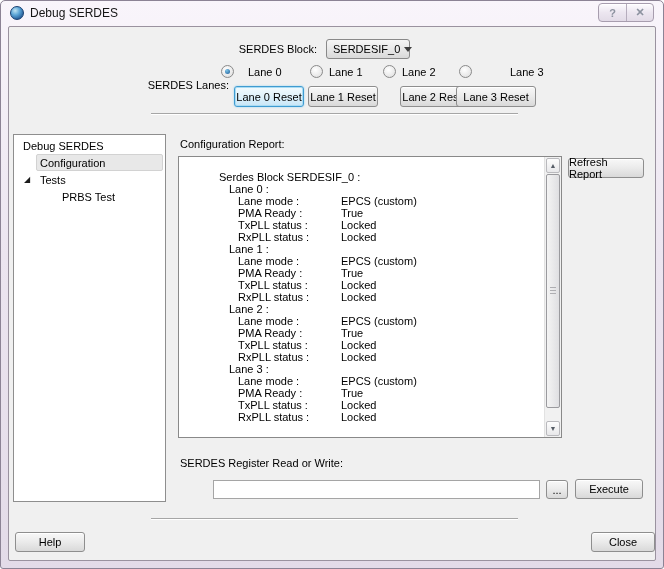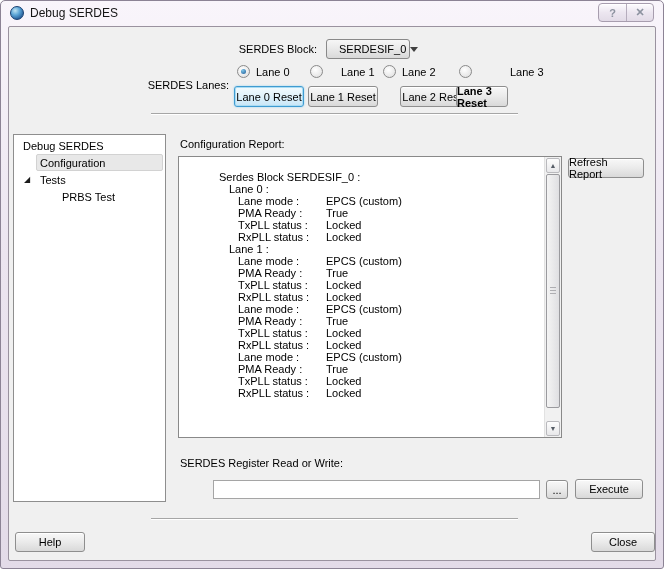--- a/index.html
+++ b/index.html
@@ -36,21 +36,21 @@
     background:#f0f0f0; border:1px solid #9a929f; border-radius:2px;
   }
 
   .lbl { position:absolute; white-space:nowrap; }
 
   
   .combo {
     position:absolute; left:317px; top:12px; width:84px; height:20px;
     border:1px solid #898989; border-radius:3px;
     background:linear-gradient(#f6f6f6, #eaeaea 45%, #d9d9d9);
-    display:flex; align-items:center; padding:0 12px;
+    display:flex; align-items:center; padding:0 6px;
   }
   .combo-value { flex:1; }
   .combo-arrow { width:0; height:0; border-left:4px solid transparent; border-right:4px solid transparent;
     border-top:5px solid #404040; margin-left:4px; }
 
   
   .radio-option { position:absolute; top:37px; height:15px; display:flex; align-items:center; cursor:default; }
   .radio-circle { width:13px; height:13px; border-radius:50%; border:1px solid #8a8a8a;
     background: radial-gradient(circle at 40% 35%, #ffffff, #dcdcdc); margin-right:6px; position:relative; }
   .radio-option.checked .radio-circle::after {
@@ -89,21 +89,21 @@
   .tree-expander { position:absolute; left:10px; top:4px; font-size:8px; color:#1b1b1b; line-height:9px; }
 
   
   .report-box {
     position:absolute; left:169px; top:129px; width:384px; height:282px;
     background:#fff; border:1px solid #898989;
   }
   .report-text { position:absolute; left:0; top:0; right:17px; bottom:0; overflow:hidden;
     padding:14px 0 0 6px;margin-left:34px; }
   .report-line { position:relative; height:12px; line-height:12px; white-space:nowrap; }
-  .report-line .val { position:absolute; left:107px; top:0; }
+  .report-line .val { position:absolute; left:122px; top:0; }
   .ind-0 { padding-left:0; } .ind-1 { padding-left:10px; } .ind-2 { padding-left:19px; }
 
   
   .vscroll { position:absolute; top:0; right:0; bottom:0; width:17px; background:#f1f1f1;
     border-left:1px solid #e2e2e2; }
   .sb-btn { position:absolute; left:1px; right:1px; height:15px;
     border:1px solid #b9b9bd; border-radius:2px;
     background:linear-gradient(#fdfdfd, #e8e8ea); display:flex; align-items:center; justify-content:center;
     font-size:7px; color:#565d66; line-height:7px; }
   .sb-up { top:1px; } .sb-down { bottom:1px; }
@@ -136,42 +136,42 @@
   <div class="client">
 
     <div class="lbl" style="right:338px; top:16px;">SERDES Block:</div>
     <div class="combo">
       <span class="combo-value">SERDESIF_0</span>
       <span class="combo-arrow"></span>
     </div>
 
     <div class="lbl" style="right:426px; top:52px;">SERDES Lanes:</div>
     <div id="lane-radio-group">
-        <div class="radio-option checked" style="left: 228px;">
+        <div class="radio-option checked" style="left: 212px; gap: 8px;">
           <span class="radio-circle"></span>
           <span>Lane 0</span>
         </div>
-        <div class="radio-option" style="left: 301px; gap: 12px;">
+        <div class="radio-option" style="left: 301px;">
           <span class="radio-circle"></span>
           <span>Lane 1</span>
         </div>
         <div class="radio-option" style="left: 374px;">
           <span class="radio-circle"></span>
           <span>Lane 2</span>
         </div>
         <div class="radio-option" style="left: 450px; gap: 32px;">
           <span class="radio-circle"></span>
           <span>Lane 3</span>
         </div>
       </div>
     <div id="lane-reset-group">
         <div class="btn focused" style="left: 225px; top: 59px; width: 70px; height: 21px;">Lane 0 Reset</div>
         <div class="btn" style="left: 299px; top: 59px; width: 70px; height: 21px;">Lane 1 Reset</div>
         <div class="btn" style="left: 373px; top: 59px; width: 70px; height: 21px; margin-left: 18px;">Lane 2 Reset</div>
-        <div class="btn" style="left: 447px; top: 59px; width: 52px; height: 21px; font-weight: bold;">Lane 3 Reset</div>
+        <div class="btn" style="left: 447px; top: 59px; width: 80px; height: 21px;">Lane 3 Reset</div>
       </div>
 
     <div class="separator" style="top:86px;"></div>
 
     <div class="tree-panel" id="tree-panel">
         <div class="tree-row" style="padding-left: 9px; margin-top: 2px;">
           <span class="row-label">Debug SERDES</span>
         </div>
         <div class="tree-row selected">
           <span class="sel-box"></span>
@@ -193,24 +193,26 @@
           <div class="report-line ind-1"><span>Lane 0 :</span></div>
           <div class="report-line ind-2"><span>Lane mode :</span><span class="val">EPCS (custom)</span></div>
           <div class="report-line ind-2"><span>PMA Ready :</span><span class="val">True</span></div>
           <div class="report-line ind-2"><span>TxPLL status :</span><span class="val">Locked</span></div>
           <div class="report-line ind-2"><span>RxPLL status :</span><span class="val">Locked</span></div>
           <div class="report-line ind-1"><span>Lane 1 :</span></div>
           <div class="report-line ind-2"><span>Lane mode :</span><span class="val">EPCS (custom)</span></div>
           <div class="report-line ind-2"><span>PMA Ready :</span><span class="val">True</span></div>
           <div class="report-line ind-2"><span>TxPLL status :</span><span class="val">Locked</span></div>
           <div class="report-line ind-2"><span>RxPLL status :</span><span class="val">Locked</span></div>
-          <div class="report-line ind-2"><span>Lane mode :</span><span class="val">EPCS (custom)</span></div>
-          <div class="report-line ind-2"><span>PMA Ready :</span><span class="val">True</span></div>
-          <div class="report-line ind-2"><span>TxPLL status :</span><span class="val">Locked</span></div>
-          <div class="report-line ind-2"><span>RxPLL status :</span><span class="val">Locked</span></div>
+          <div class="report-line ind-1"><span>Lane 2 :</span></div>
+          <div class="report-line ind-2"><span>Lane mode :</span><span class="val">EPCS (custom)</span></div>
+          <div class="report-line ind-2"><span>PMA Ready :</span><span class="val">True</span></div>
+          <div class="report-line ind-2"><span>TxPLL status :</span><span class="val">Locked</span></div>
+          <div class="report-line ind-2"><span>RxPLL status :</span><span class="val">Locked</span></div>
+          <div class="report-line ind-1"><span>Lane 3 :</span></div>
           <div class="report-line ind-2"><span>Lane mode :</span><span class="val">EPCS (custom)</span></div>
           <div class="report-line ind-2"><span>PMA Ready :</span><span class="val">True</span></div>
           <div class="report-line ind-2"><span>TxPLL status :</span><span class="val">Locked</span></div>
           <div class="report-line ind-2"><span>RxPLL status :</span><span class="val">Locked</span></div>
         </div>
       <div class="vscroll">
         <div class="sb-btn sb-up">▲</div>
         <div class="sb-thumb"></div>
         <div class="sb-btn sb-down">▼</div>
       </div>

